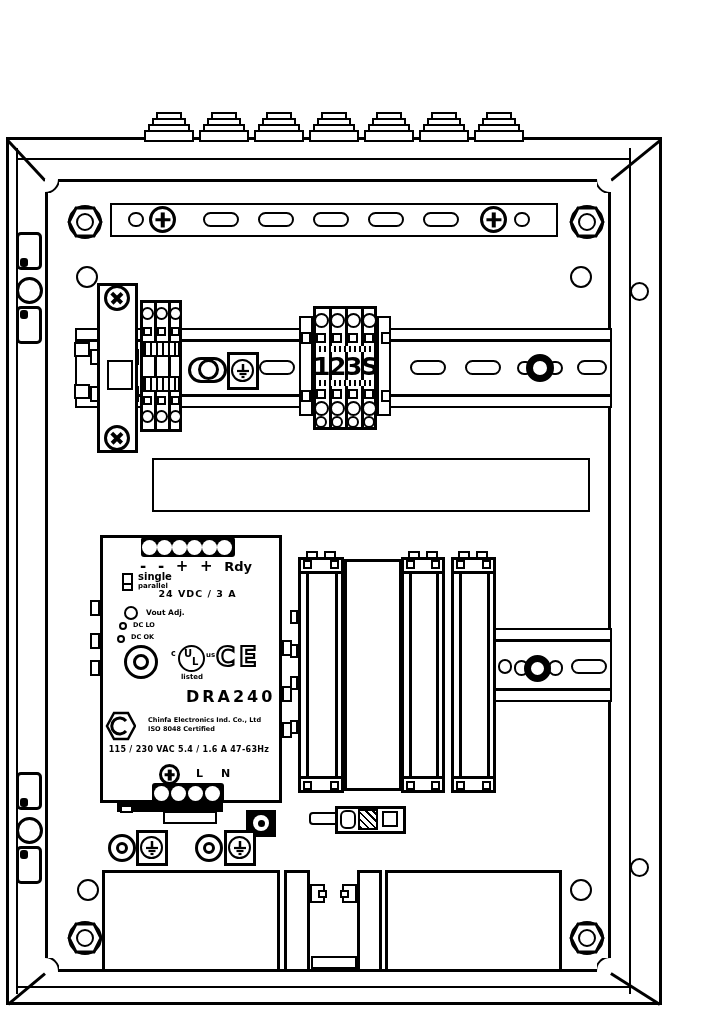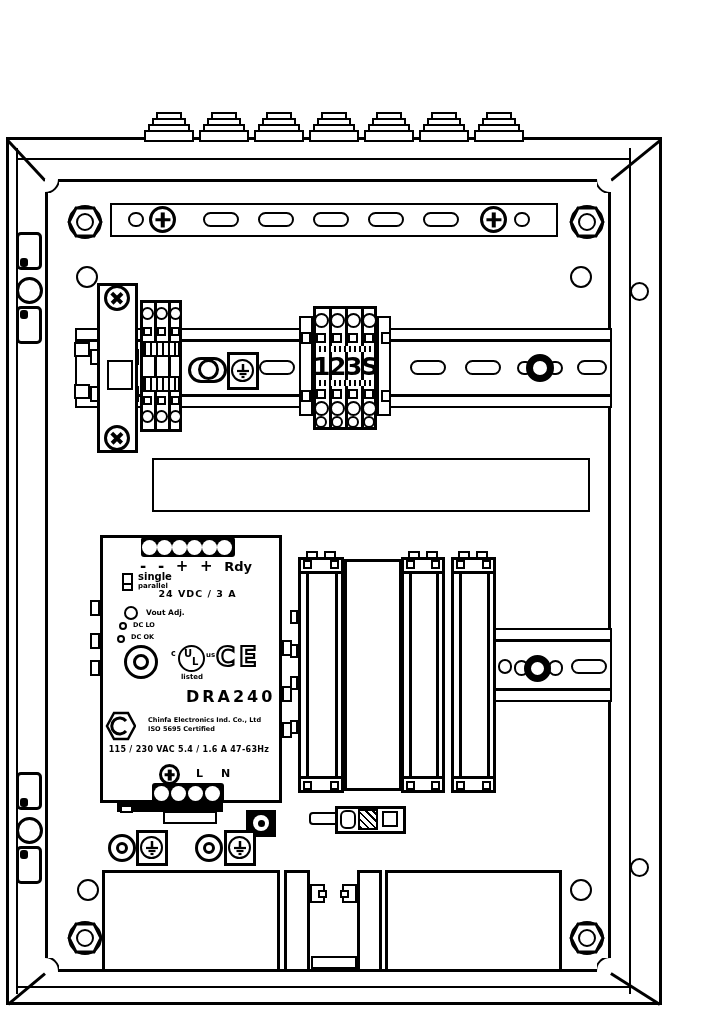--- a/index.html
+++ b/index.html
@@ -360,21 +360,21 @@
   <span class="a t ce" style="left:216px;top:644px;font-size:26px;letter-spacing:4px;">CE</span>
 
   <span class="a t" style="left:186px;top:689px;font-size:16px;letter-spacing:3px;">DRA240</span>
 
   <svg class="a" style="left:104px;top:710px;" width="32" height="32" viewBox="0 0 32 32">
       <polygon points="10,3 24,3 31,16 24,29 10,29 3,16" fill="none" stroke="#000" stroke-width="2.5"></polygon>
       <path d="M22,11 A8,8 0 1 0 22,21" fill="none" stroke="#000" stroke-width="3"></path>
     </svg>
   <div class="a" style="left:148px;top:716px;width:125px;">
     <div class="t" style="font-size:6.5px;line-height:8.5px;">Chinfa Electronics Ind. Co., Ltd</div>
-    <div class="t" style="font-size:6.5px;line-height:8.5px;">ISO 5695 Certified</div>
+    <div class="t" style="font-size:6.5px;line-height:8.5px;">ISO 8048 Certified</div>
   </div>
 
   <span class="a t" style="left:100px;top:746px;width:178px;text-align:center;font-size:8px;letter-spacing:0.3px;">115 / 230 VAC 5.4 / 1.6 A 47-63Hz</span>
 
   <div class="a scw" style="left:159px;top:764px;width:21px;height:21px;">
       <i style="--r:0deg"></i>
       <i style="--r:90deg"></i>
     </div>
   <span class="a t" style="left:196px;top:768px;font-size:11px;">L</span>
   <span class="a t" style="left:221px;top:768px;font-size:11px;">N</span>

